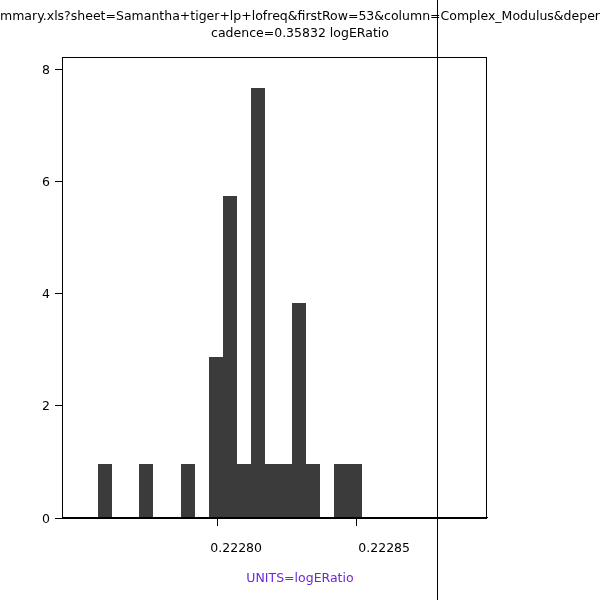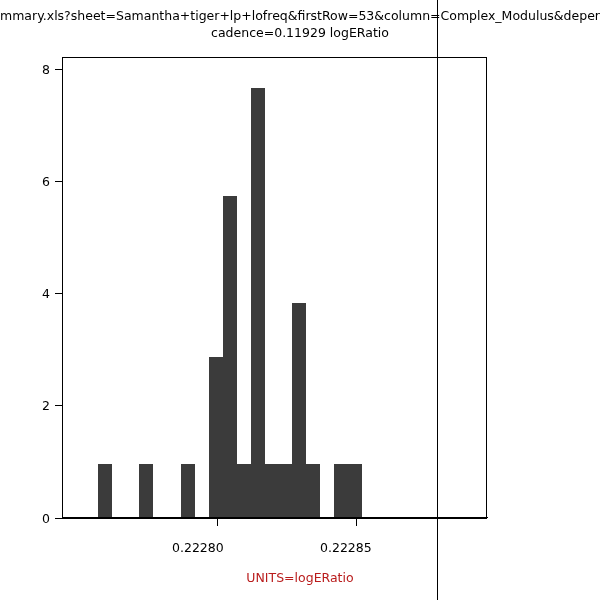--- a/index.html
+++ b/index.html
@@ -85,50 +85,50 @@
     width: 1px;
     height: 7px;
     background: #000;
   }
   .xlabel {
     position: absolute;
     top: 540px;
     font-size: 12.5px;
     color: #000;
     width: 90px;
-    text-align: left;
+    text-align: right;
   }
   .axis-caption {
     position: absolute;
     top: 570px;
     left: 0;
     width: 600px;
     text-align: center;
     font-size: 12.5px;
-    color: #b91c1c;
+    color: #6d28d9;
   }
   .vline {
     position: absolute;
     top: 0;
     width: 1px;
     background: #000;
   }
   .baseline-extra {
     position: absolute;
     background: #000;
     height: 1px;
   }
 </style>
 </head>
 <body>
 
 <div id="root">
 
   <div class="title-line1">mmary.xls?sheet=Samantha+tiger+lp+lofreq&amp;firstRow=53&amp;column=Complex_Modulus&amp;depend</div>
-  <div class="title-line2">cadence=0.11929 logERatio</div>
+  <div class="title-line2">cadence=0.35832 logERatio</div>
 
   <div class="ylabel" style="top:511px;">0</div>
   <div class="ylabel" style="top:398px;">2</div>
   <div class="ylabel" style="top:286px;">4</div>
   <div class="ylabel" style="top:174px;">6</div>
   <div class="ylabel" style="top:62px;">8</div>
 
   <div class="ytick" style="top:518px;"></div>
   <div class="ytick" style="top:405px;"></div>
   <div class="ytick" style="top:293px;"></div>

